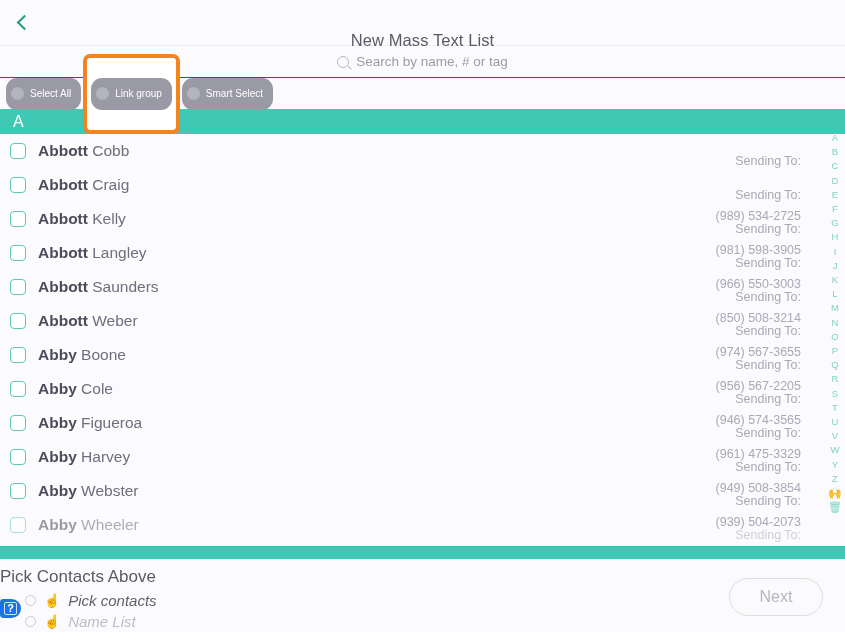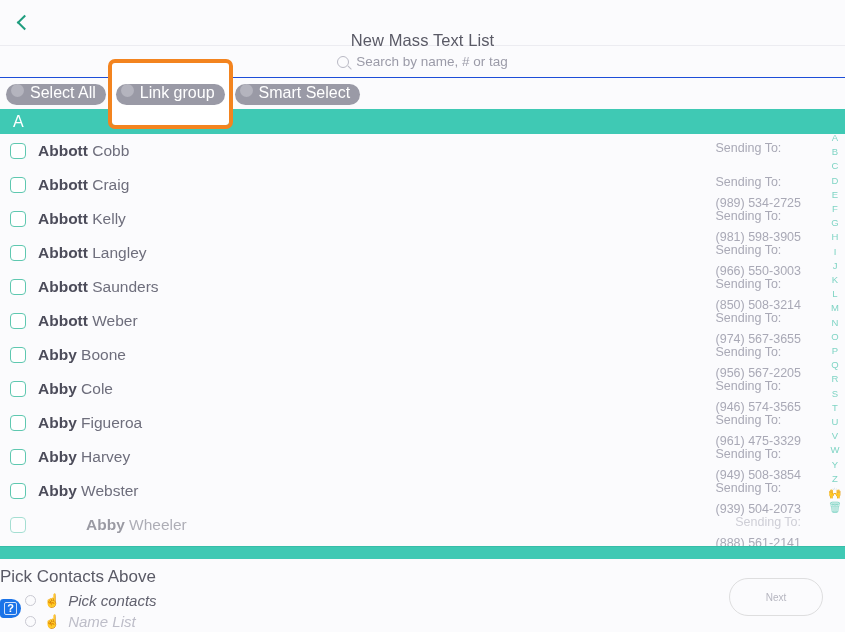--- a/index.html
+++ b/index.html
@@ -96,28 +96,28 @@
     height: 31px;
     background: #fbfbfd;
     display: flex;
     align-items: center;
     padding-left: 6px;
     gap: 4px;
     position: relative;
   }
   .pill {
     display: inline-flex;
-    align-items: flex-start;
+    align-items: center;
     gap: 6px;
     background: #9a9aa6;
     color: #ffffff;
     border-radius: 11px;
-    height: 21px;
+    height: 32px;
     padding: 0 10px 0 5px;
-    font-size: 16px;
+    font-size: 10px;
     cursor: pointer;
     white-space: nowrap;
   }
   .pill-dot {
     width: 13px; height: 13px;
     border-radius: 50%;
     background: #b4b4be;
     flex: none;
   }
   .pill-wrap { position: relative; display: inline-block; }
@@ -171,30 +171,31 @@
   }
   .name b {
     color: #4c4c5a;
     font-weight: 700;
   }
   .name span { font-weight: 400; }
 
   .sendto {
     position: absolute;
     right: 44px;
-    top: 6px;
+    top: 19px;
+    text-align: right;
     line-height: 16px;
     font-size: 12.5px;
     color: #a9a9b6;
   }
   .sendto .label { display: block; }
   .sendto .num { display: block; margin-top: 39px; }
 
   
-  .row.partial { opacity: .55; gap: 48px; }
+  .row.partial { opacity: .55; }
 
   
   .alpha-index {
     position: absolute;
     right: 2px;
     top: 131px;
     width: 16px;
     height: 388px;
     display: flex;
     flex-direction: column;
@@ -276,21 +277,21 @@
     right: 22px;
     top: 19px;
     width: 94px;
     height: 38px;
     border: 1.3px solid #dededf;
     border-radius: 19px;
     background: #fbfbfd;
     display: flex;
     align-items: center;
     justify-content: center;
-    font-size: 10px;
+    font-size: 16px;
     color: #b6b6c0;
     cursor: pointer;
   }
 
   .home-indicator {
     position: absolute;
     left: 50%;
     transform: translateX(-50%);
     bottom: 7px;
     width: 215px;

